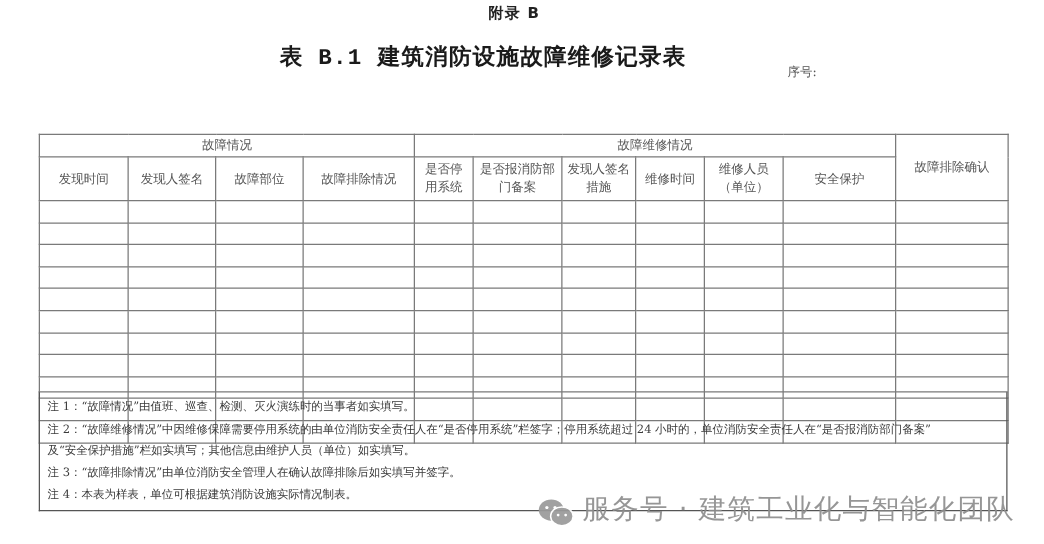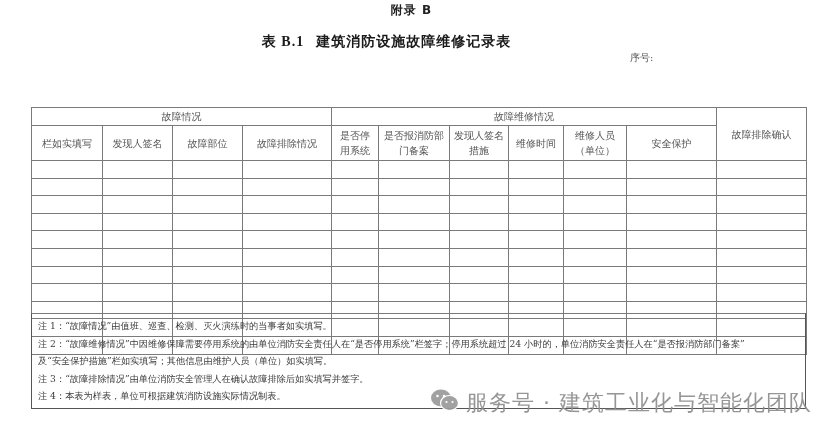--- a/index.html
+++ b/index.html
@@ -8,22 +8,22 @@
     background: #ffffff; color: #3a3a3a;
     font-family: "DejaVu Serif", "Liberation Serif", serif;
   }
   .appendix-title {
     position: absolute; left: 0; top: 2px; width: 823px; text-align: center;
     font-family: "DejaVu Sans", "Liberation Sans", sans-serif;
     font-size: 12px; color: #222; font-weight: bold; letter-spacing: 1px;
   }
   .table-title {
     position: absolute; left: 0; top: 33px; width: 753px; text-align: center;
-    font-family: Liberation Serif, serif;
-    font-size: 14px; color: #1a1a1a; font-weight: bold; letter-spacing: 1px;
+    font-family: Liberation Mono, monospace;
+    font-size: 18px; color: #1a1a1a; font-weight: bold; letter-spacing: 1px;
     padding-left: 20px; box-sizing: border-box;
   }
   .table-title .code { margin-right: 12px; }
   .serial-label {
     position: absolute; left: 630px; top: 51px; font-size: 10px; color: #555;
   }
   .form-table {
     position: absolute; left: 31px; top: 67px; width: 775px;
     border-collapse: collapse; table-layout: fixed; margin-top: 40px;
   }
@@ -36,21 +36,21 @@
   .form-table tr.hdr2 th { height: 34px; }
   .form-table tr.data-row td { height: 16.6px; border-top-color: #9a9a9a; }
   .notes-box {
     position: absolute; left: 31px; top: 313px; width: 775px; height: 96px;
     border: 1px solid #555; border-top: 1px solid #7a7a7a; box-sizing: border-box;
     padding: 3px 12px 0 6px; font-size: 9.2px; color: #3a3a3a; line-height: 17.6px;
   }
   .notes-box p { margin: 0; white-space: nowrap; }
   .watermark {
     position: absolute; left: 430px; top: 388px; height: 34px;
-    display: flex; align-items: flex-start; color: #8e8e8e;
+    display: flex; align-items: flex-end; color: #8e8e8e;
     font-family: "DejaVu Sans", "Liberation Sans", sans-serif;
     font-size: 22px; letter-spacing: 1px; opacity: 0.92;
   }
   .watermark .wx-icon { width: 30px; height: 24px; margin-right: 6px; }
 </style>
 </head>
 <body>
 
 <div class="appendix-title">附录 B</div>
 
@@ -74,21 +74,21 @@
       <col style="width:90px">
       <col style="width:90px">
   </colgroup>
   <tbody>
       <tr class="hdr1">
     <th colspan="4">故障情况</th>
     <th colspan="6">故障维修情况</th>
     <th rowspan="2">故障排除确认</th>
   </tr>
   <tr class="hdr2">
-    <th>栏如实填写</th>
+    <th>发现时间</th>
     <th>发现人签名</th>
     <th>故障部位</th>
     <th>故障排除情况</th>
     <th><span>是否停</span><br><span>用系统</span></th>
     <th><span>是否报消防部</span><br><span>门备案</span></th>
     <th><span>发现人签名</span><br><span>措施</span></th>
     <th>维修时间</th>
     <th><span>维修人员</span><br><span>（单位）</span></th>
     <th>安全保护</th>
   </tr>

